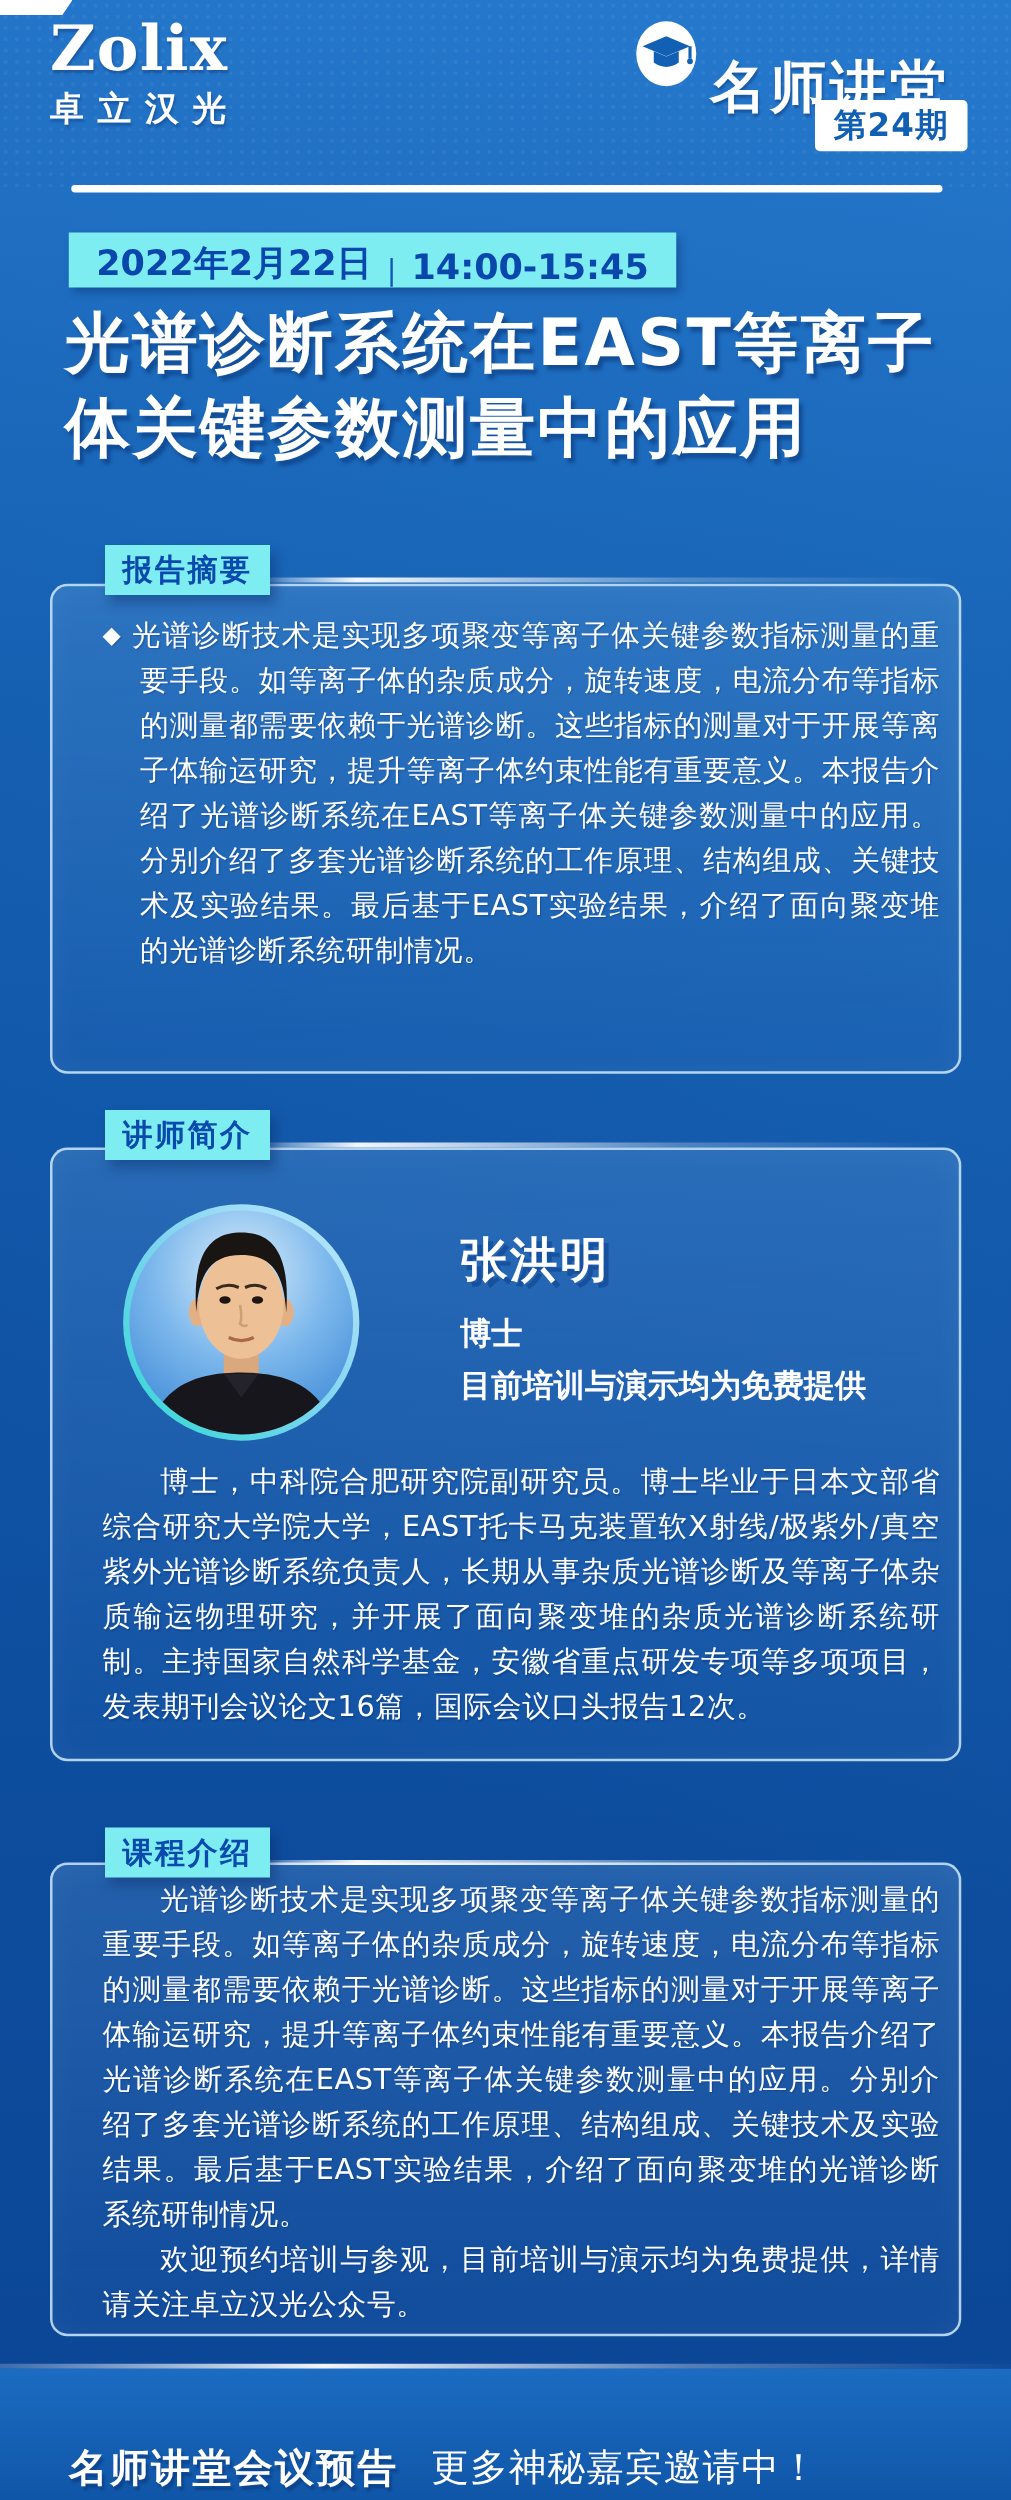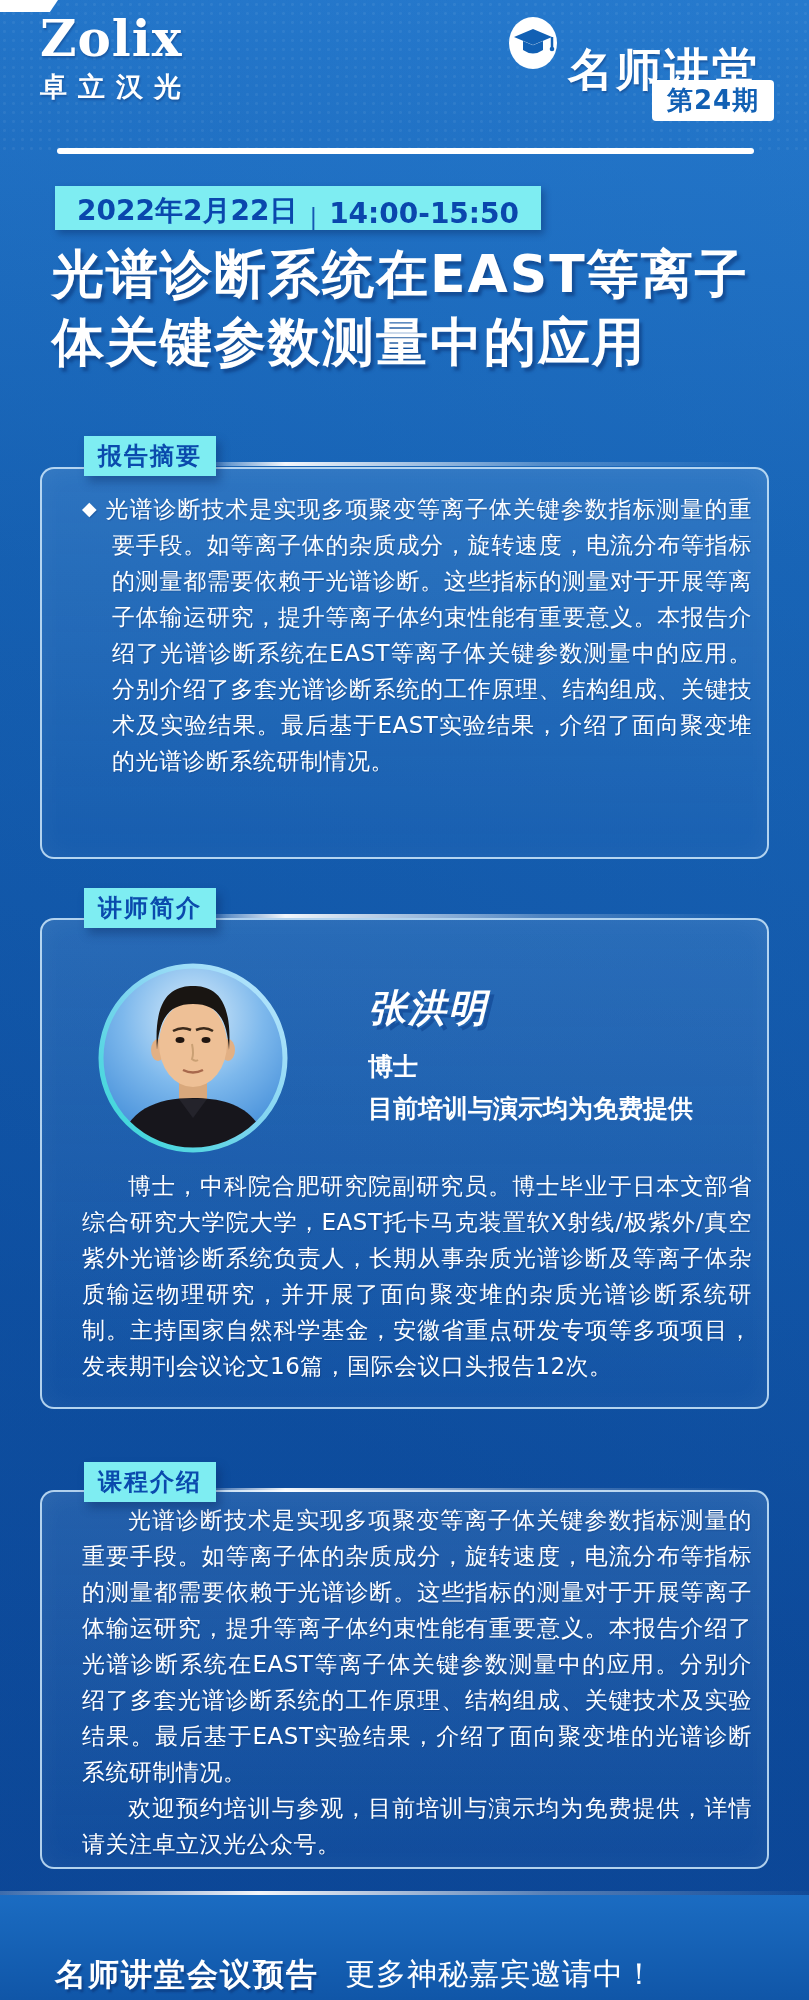--- a/index.html
+++ b/index.html
@@ -73,21 +73,21 @@
     font-size:23px;line-height:36px;text-align:justify;letter-spacing:.5px;
     text-shadow:1px 1px 1px rgba(8,40,100,.3);
   }
   .abstract-text{top:490px;padding-left:30px;text-indent:-30px;box-sizing:border-box;}
   .abstract-text .bullet{font-size:19px;margin-right:8px;vertical-align:2px;}
   .bio-text{top:1168px;}
   .bio-text p, .course-text p{margin:0;text-indent:2em;}
   .course-text{top:1502px;}
   
   .photo-wrap{position:absolute;left:95px;top:960px;width:196px;height:196px;}
-  .speaker-name{position:absolute;left:368px;top:983px;font-size:38px;font-weight:900;letter-spacing:2px;text-shadow:4px 4px 0 rgba(12,64,140,.55);font-style:italic;}
+  .speaker-name{position:absolute;left:368px;top:983px;font-size:38px;font-weight:900;letter-spacing:2px;text-shadow:4px 4px 0 rgba(12,64,140,.55);}
   .speaker-degree{position:absolute;left:368px;top:1050px;font-size:25px;font-weight:600;}
   .speaker-affil{position:absolute;left:368px;top:1092px;font-size:25px;font-weight:600;}
   
   .footer-divider{
     position:absolute;left:0;top:1891px;width:809px;height:4px;
     background:linear-gradient(90deg, rgba(255,255,255,.2) 0%, rgba(255,255,255,.95) 32%, rgba(255,255,255,.3) 68%, rgba(255,255,255,.02) 100%);
   }
   .footer{
     position:absolute;left:0;top:1895px;width:809px;height:123px;
     background:linear-gradient(180deg,#1b6cc2 0%, #0e52a3 100%);
@@ -119,21 +119,21 @@
     </svg>
   </span>
   <div class="program-name">名师讲堂</div>
   <div class="episode-badge">第24期</div>
 
   <div class="header-divider"></div>
 
   <div class="date-badge">
     <span>2022年2月22日</span>
     <span class="sep">|</span>
-    <span>14:00-15:50</span>
+    <span>14:00-15:45</span>
   </div>
   <div class="title-line title-1">光谱诊断系统在EAST等离子</div>
   <div class="title-line title-2">体关键参数测量中的应用</div>
 
   <div class="shine shine-1"></div>
   <div class="panel panel-abstract"></div>
   <div class="badge badge-abstract">报告摘要</div>
   <div class="body-text abstract-text">
     <span class="bullet">◆</span><span>光谱诊断技术是实现多项聚变等离子体关键参数指标测量的重要手段。如等离子体的杂质成分，旋转速度，电流分布等指标的测量都需要依赖于光谱诊断。这些指标的测量对于开展等离子体输运研究，提升等离子体约束性能有重要意义。本报告介绍了光谱诊断系统在EAST等离子体关键参数测量中的应用。分别介绍了多套光谱诊断系统的工作原理、结构组成、关键技术及实验结果。最后基于EAST实验结果，介绍了面向聚变堆的光谱诊断系统研制情况。</span>
   </div>

